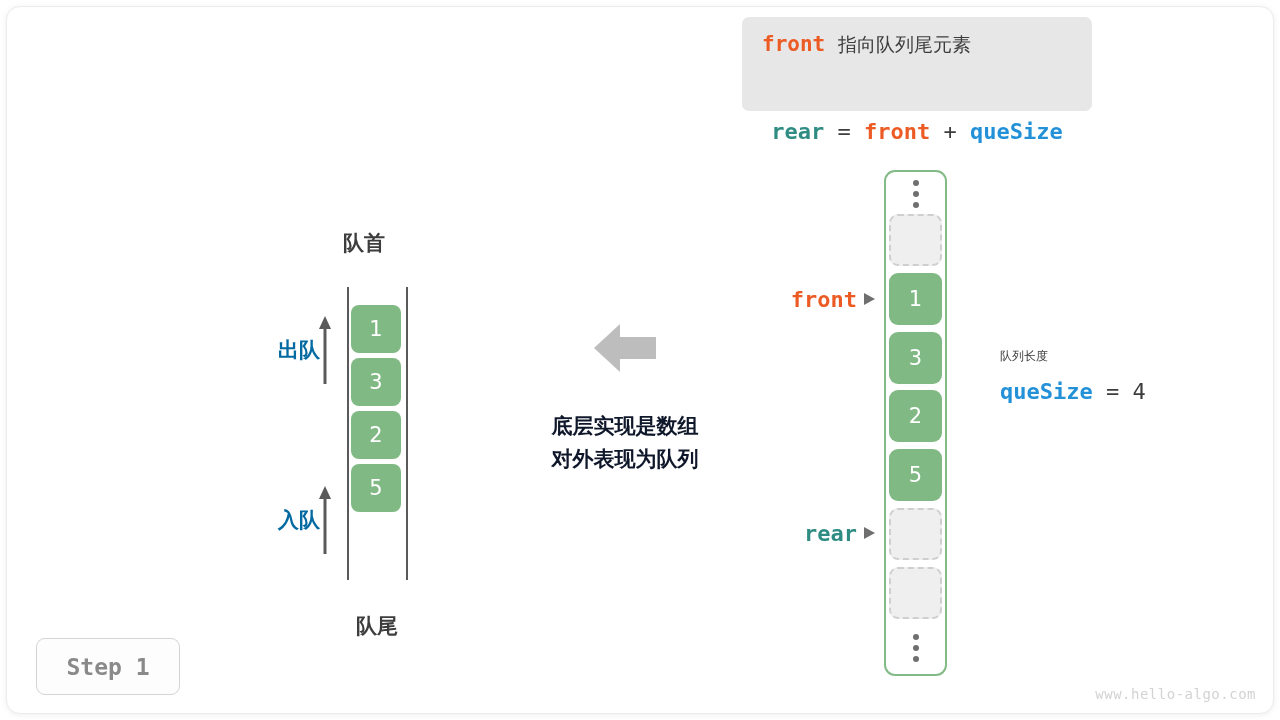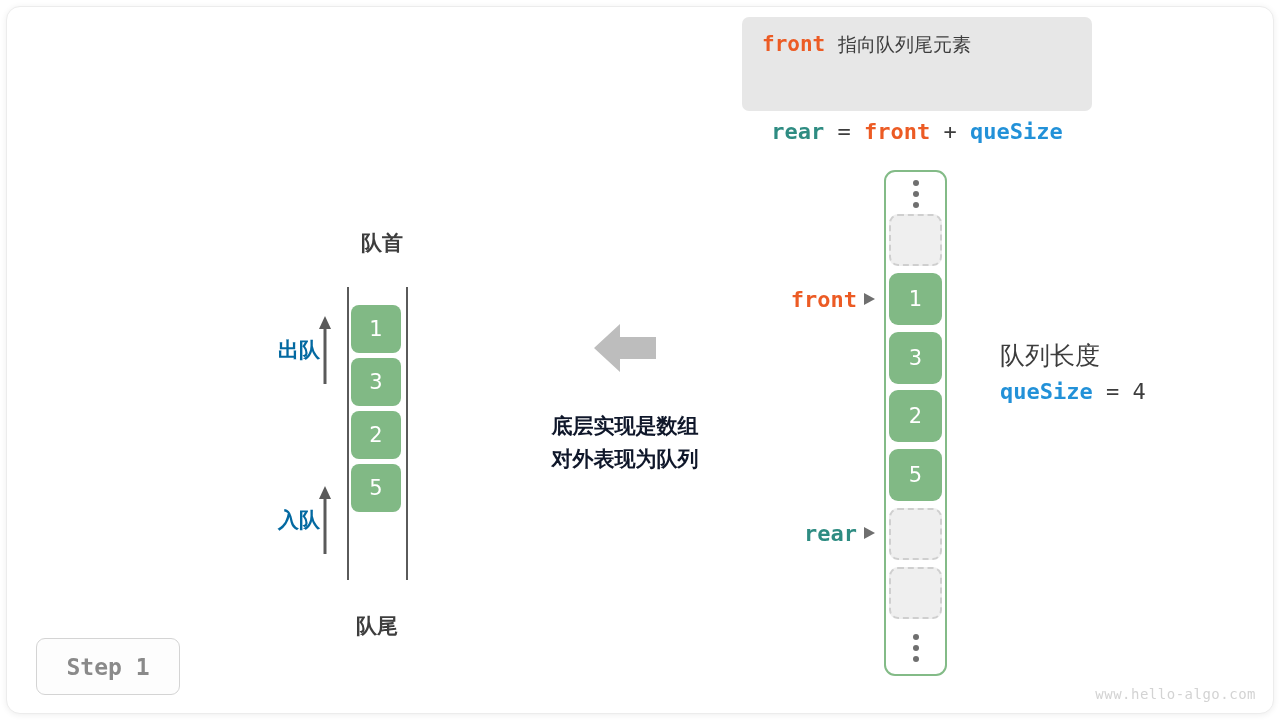--- a/index.html
+++ b/index.html
@@ -82,21 +82,21 @@
   
   .lbl-head, .lbl-tail {
     position: absolute;
     width: 120px;
     text-align: center;
     font-family: "DejaVu Sans", "Liberation Sans", sans-serif;
     font-size: 21px;
     font-weight: bold;
     color: #3d3d3d;
   }
-  .lbl-head { left: 322px; top: 229px; }
+  .lbl-head { left: 304px; top: 229px; }
   .lbl-tail { left: 317px; top: 612px; }
 
   .rail {
     position: absolute;
     width: 2px;
     background: #5a5a5a;
     top: 287px;
     height: 293px;
   }
   .rail-l { left: 347px; }
@@ -221,21 +221,21 @@
   }
 
   
   .size-note {
     position: absolute;
     left: 1000px;
     top: 341px;
     font-family: "DejaVu Sans", "Liberation Sans", sans-serif;
   }
   .size-note .cn {
-    font-size: 25px;
+    font-size: 12px;
     color: #3d3d3d;
     line-height: 30px;
   }
   .size-note .eq {
     margin-top: 8px;
     font-family: "DejaVu Sans Mono", "Liberation Mono", monospace;
     font-size: 22px;
     font-weight: bold;
     color: #2291d8;
     white-space: nowrap;

